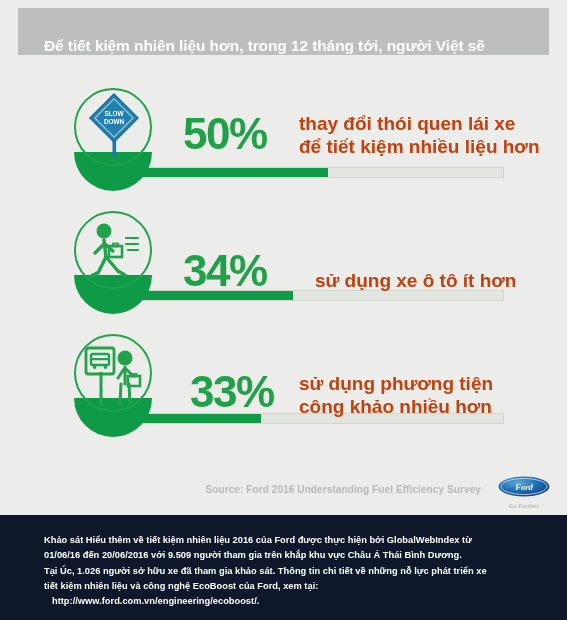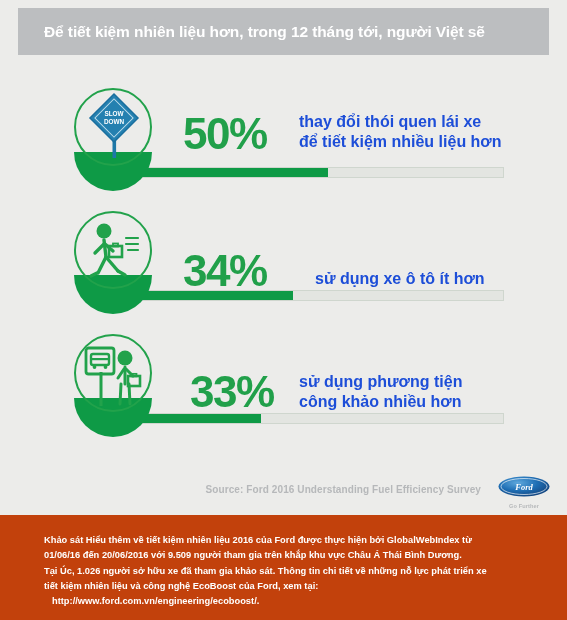--- a/index.html
+++ b/index.html
@@ -17,21 +17,21 @@
 
   
   .header-bar {
     position: absolute;
     left: 18px;
     top: 8px;
     width: 531px;
     height: 47px;
     background: #BCBEC0;
     display: flex;
-    align-items: center;
+    align-items: flex-end;
   }
   .header-title {
     color: #FFFFFF;
     font-size: 15.5px;
     font-weight: bold;
     letter-spacing: -0.1px;
     padding-left: 26px;
     white-space: nowrap;
   }
 
@@ -98,23 +98,23 @@
     position: absolute;
     color: #21A04A;
     font-weight: bold;
     font-size: 44px;
     letter-spacing: -1.5px;
     line-height: 1;
     white-space: nowrap;
   }
   .label {
     position: absolute;
-    color: #1d4ed8;
-    font-weight: bold;
-    font-size: 16px;
+    color: #c2410c;
+    font-weight: bold;
+    font-size: 19px;
     line-height: 1.22;
     white-space: pre-line;
   }
 
   
   .row1 .pct  { left: 183px; top: 34px; }
   .row1 .label{ left: 299px; top: 34px; }
   .row2 .pct  { left: 183px; top: 48px; }
   .row2 .label{ left: 315px; top: 68px; }
   .row3 .pct  { left: 190px; top: 46px; }
@@ -158,21 +158,21 @@
     letter-spacing: 0.1px;
   }
 
   
   .footer {
     position: absolute;
     left: 0;
     top: 515px;
     width: 567px;
     height: 105px;
-    background: #c2410c;
+    background: #0f172a;
   }
   .footer-text {
     color: #FFFFFF;
     font-size: 9.3px;
     font-weight: bold;
     line-height: 1.65;
     padding: 18px 30px 0 44px;
     white-space: pre-line;
   }
   .footer-url {

